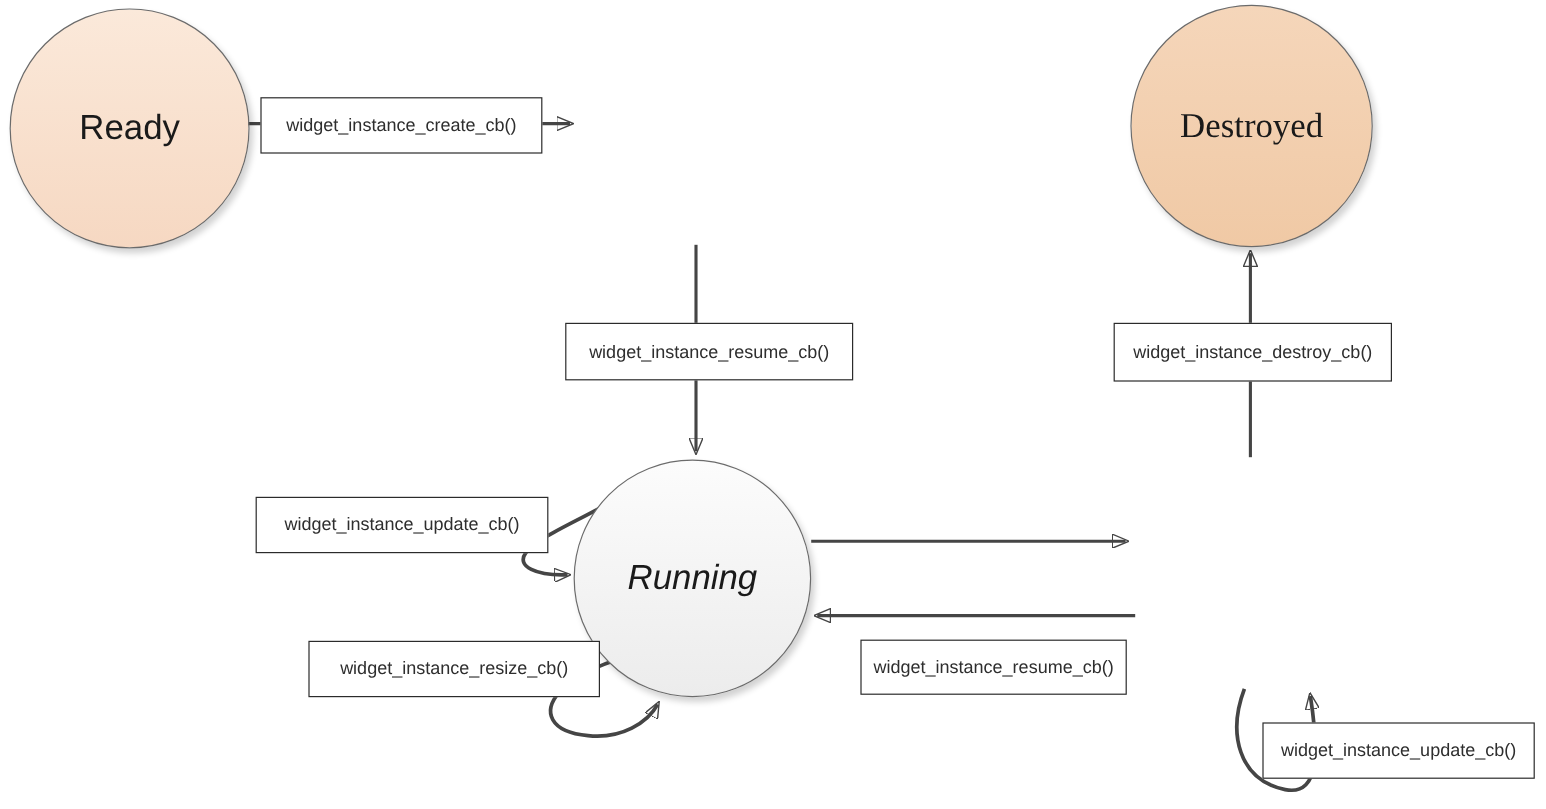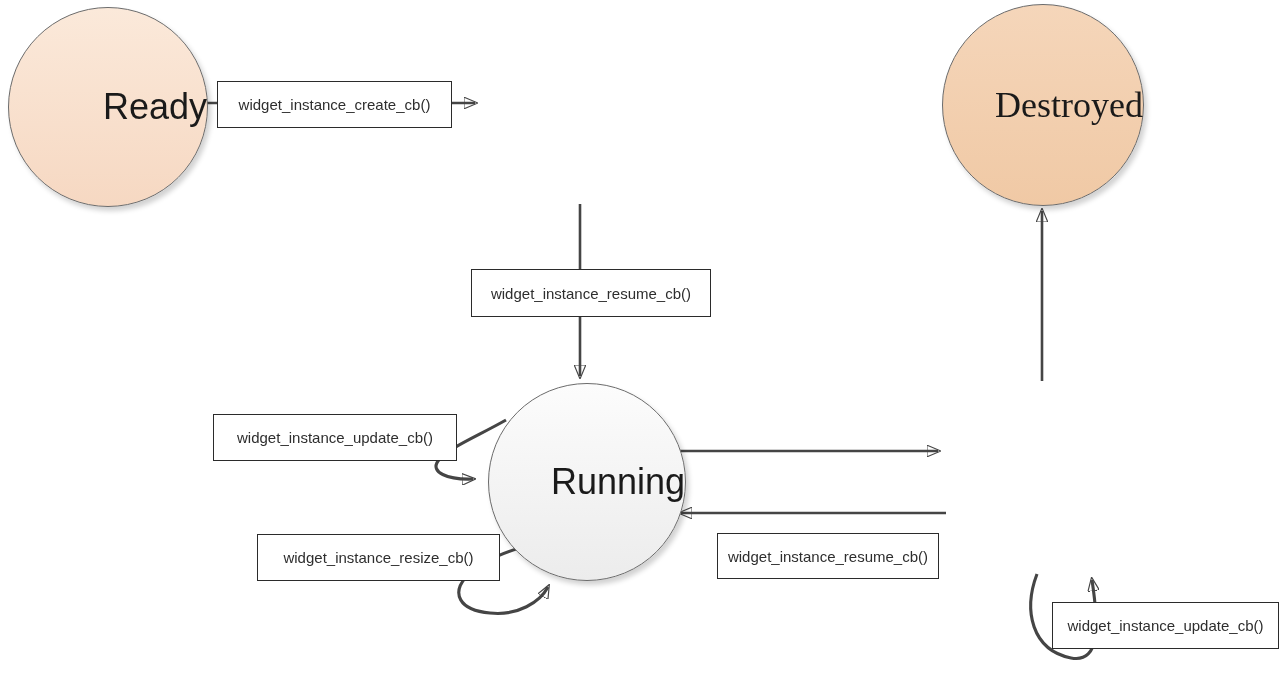--- a/index.html
+++ b/index.html
@@ -16,30 +16,30 @@
   svg.edges path { fill: none; stroke: #454545; }
   svg.edges path.straight { stroke-width: 2.6px; }
   svg.edges path.loop { stroke-width: 3.1px; }
 
   .node {
     position: absolute;
     border-radius: 50%;
     border: 1px solid #6b6b6b;
     display: flex;
     align-items: center;
-    justify-content: flex-end;
-    font-size: 36px;
+    justify-content: center;
+    font-size: 29px;
     color: #1a1a1a;
     box-shadow: 3px 4px 5px rgba(0,0,0,0.18);
   }
   .node-neutral    { background: linear-gradient(to bottom, #fcfcfc, #ececec); }
   .node-ready      { background: linear-gradient(to bottom, #fbe9da, #f6d8c2); left: 8px;   top: 7px;   width: 198px; height: 198px; }
   .node-created    { left: 481px; top: 5px;   width: 198px; height: 198px; }
   .node-destroyed  { background: linear-gradient(to bottom, #f5d6ba, #f0c9a5); left: 942px; top: 4px;   width: 200px; height: 200px; font-family: Liberation Serif, serif; }
-  .node-running    { left: 488px; top: 383px; width: 196px; height: 196px; }
+  .node-running    { left: 478px; top: 383px; width: 196px; height: 196px; font-style: italic; }
   .node-paused     { left: 943px; top: 382px; width: 200px; height: 200px; }
 
   .edge-label {
     position: absolute;
     background: #ffffff;
     border: 1px solid #2b2b2b;
     display: flex;
     align-items: center;
     justify-content: center;
     font-size: 15px;
@@ -103,16 +103,17 @@
 
   <div class="edge-label lbl-resume1">widget_instance_resume_cb()</div>
 
   <div class="edge-label lbl-update-run">widget_instance_update_cb()</div>
 
   <div class="edge-label lbl-resize">widget_instance_resize_cb()</div>
 
 
   <div class="edge-label lbl-resume2">widget_instance_resume_cb()</div>
 
+  <div class="edge-label lbl-destroy">widget_instance_destroy_cb()</div>
 
   <div class="edge-label lbl-update-paused">widget_instance_update_cb()</div>
 
 </div>
 
 </body></html>

